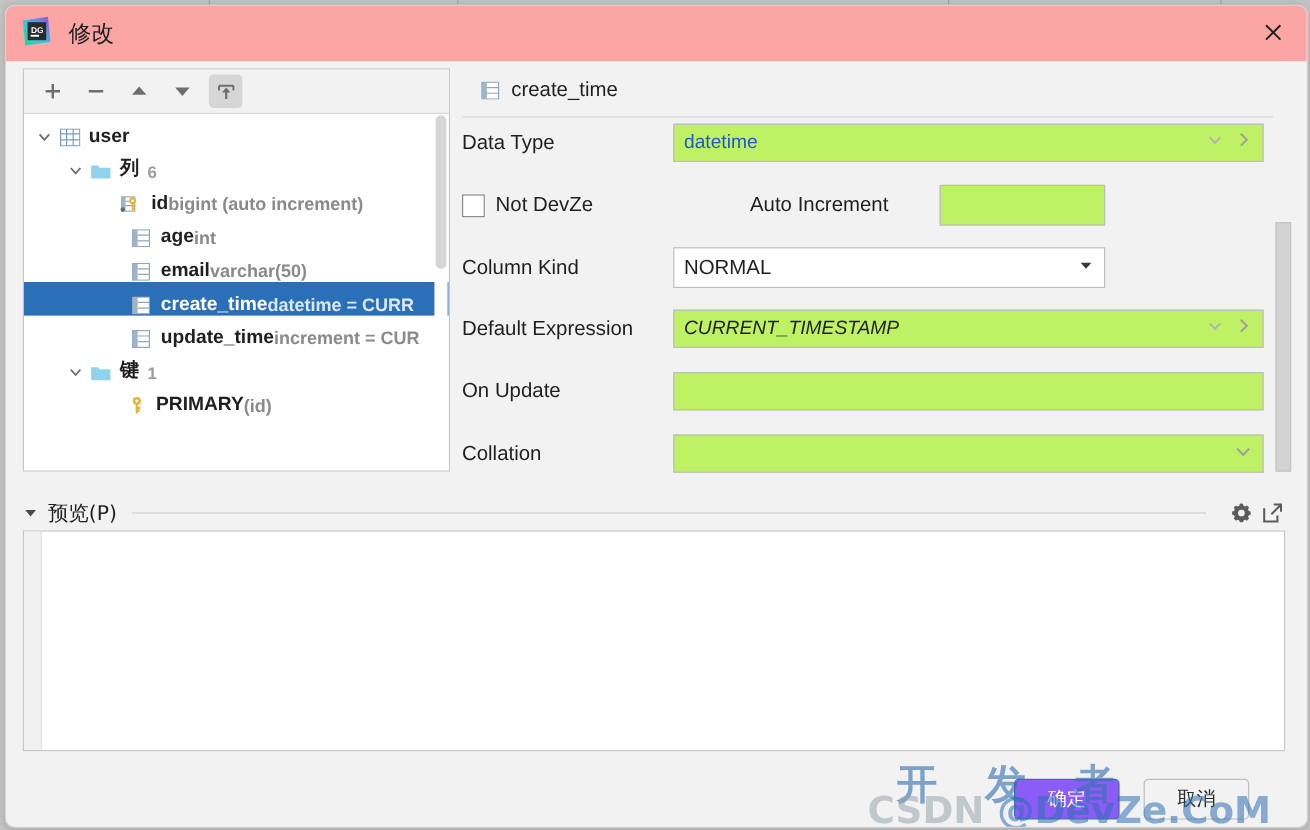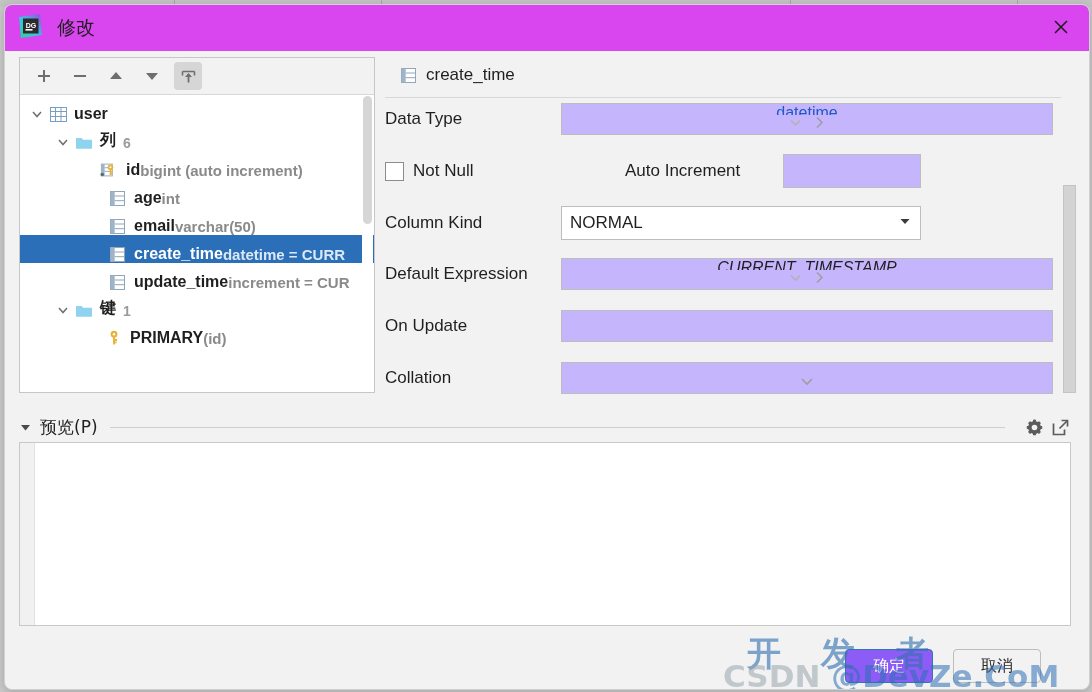--- a/index.html
+++ b/index.html
@@ -25,21 +25,21 @@
     background: #f2f2f2;
     border-radius: 8px;
     border: 1px solid #d2d2d2;
     box-shadow: 0 2px 10px rgba(0,0,0,0.18);
     overflow: hidden;
   }
 
   
   .titlebar {
     position: absolute; top: 0; left: 0; right: 0; height: 46px;
-    background: #d946ef;
+    background: #fca5a5;
   }
   .dg-logo {
     position: absolute; left: 10px; top: 6px;
     width: 30px; height: 30px;
   }
   .title-text {
     position: absolute; left: 52px; top: 10px;
     font-size: 19px; color: #1f1f1f;
     font-family: "DejaVu Sans", "Liberation Sans", sans-serif;
   }
@@ -127,29 +127,28 @@
   .form-sep {
     position: absolute; top: 40px; left: 0; width: 676px; height: 1px;
     background: #d8d8d8;
   }
 
   .frow { position: absolute; left: 0; width: 676px; display: flex; align-items: center; }
   .flabel { font-size: 17px; color: #1f1f1f; }
 
   .finput {
     box-sizing: border-box;
-    background: #c4b5fd;
+    background: #bef264;
     border: 1px solid #bdbdbd;
     height: 32px;
     display: flex; align-items: center;
     padding: 0 8px;
     font-size: 16px;
     color: #1f1f1f;
     position: relative;
-    flex-direction: column;
   }
   .finput .val { flex: 1; overflow: hidden; white-space: nowrap; }
   .finput .blueval { color: #2058c8; }
   .finput .italval { font-style: italic; }
   .finput .adorn { display: flex; align-items: center; gap: 9px; color: #b3b3b3; }
 
   .combo {
     box-sizing: border-box;
     background: #fff;
     border: 1px solid #bdbdbd;
@@ -483,21 +482,21 @@
                 <path d="M5 2.5 L10 7.5 L5 12.5" fill="none" stroke="#9e9e9e" stroke-width="1.6"></path>
               </svg>
           </span>
         </span>
       </div>
     </div>
 
     <div class="frow" style="top:97px">
       <div style="display:flex;align-items:center;width:240px">
         <span class="chk"></span>
-        <span class="flabel">Not Null</span>
+        <span class="flabel">Not DevZe</span>
       </div>
       <span class="flabel" style="width:158px">Auto Increment</span>
       <div class="finput" style="width:138px;height:34px">
         <span class="val"></span>
       </div>
     </div>
 
     <div class="frow" style="top:149px">
       <span class="flabel" style="width:176px">Column Kind</span>
       <div class="combo" style="width:360px">

